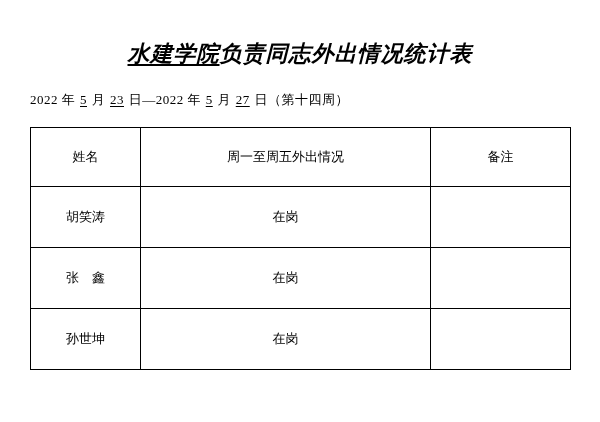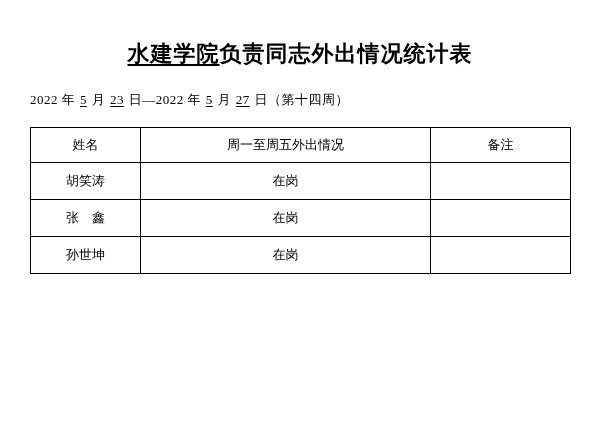--- a/index.html
+++ b/index.html
@@ -22,20 +22,21 @@
     padding: 0 30px;
   }
   .doc-title {
     text-align: center;
     font-size: 22px;
     font-weight: bold;
     letter-spacing: 1px;
     margin-top: 40px;
     line-height: 1.3;
     white-space: nowrap;
+    font-style: italic;
   }
   .doc-title .dept {
     text-decoration: underline;
     text-underline-offset: 3px;
   }
   .date-line {
     font-size: 13px;
     margin-top: 22px;
     white-space: nowrap;
     letter-spacing: 0.5px;
@@ -50,21 +51,21 @@
     border-collapse: collapse;
     width: 540px;
     table-layout: fixed;
   }
   table.sheet td {
     border: 1px solid #000000;
     height: 36px;
     text-align: center;
     vertical-align: middle;
     font-size: 13px;
-    padding: 0 2px;
+    padding: 12px 2px;
   }
   table.sheet tr.head td {
     height: 34px;
     font-size: 13px;
   }
   col.c-name { width: 110px; }
   col.c-status { width: 290px; }
   col.c-remark { width: 140px; }
   .name-cell {
     letter-spacing: 0px;

